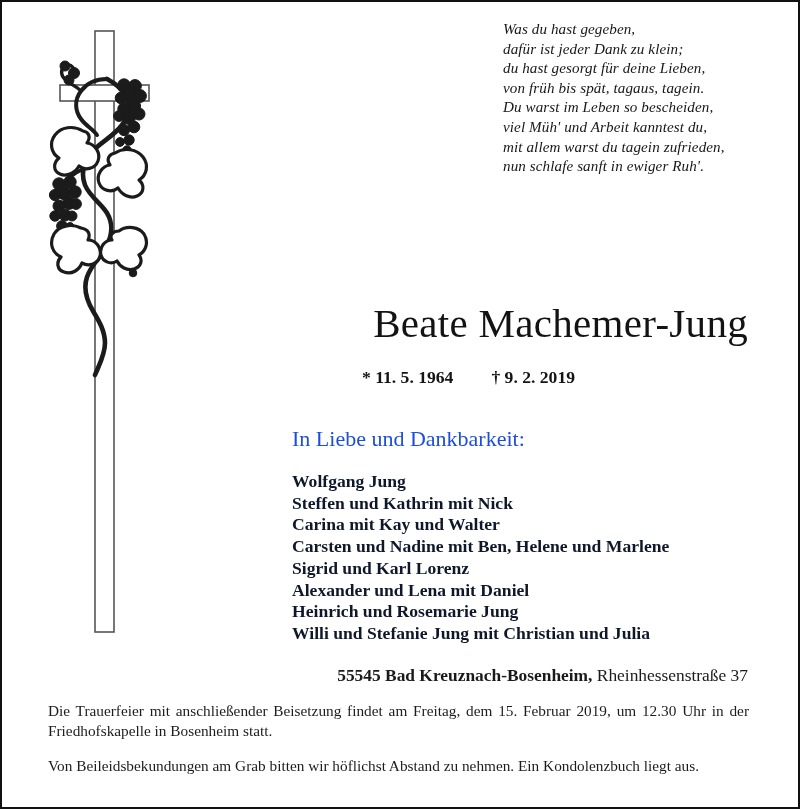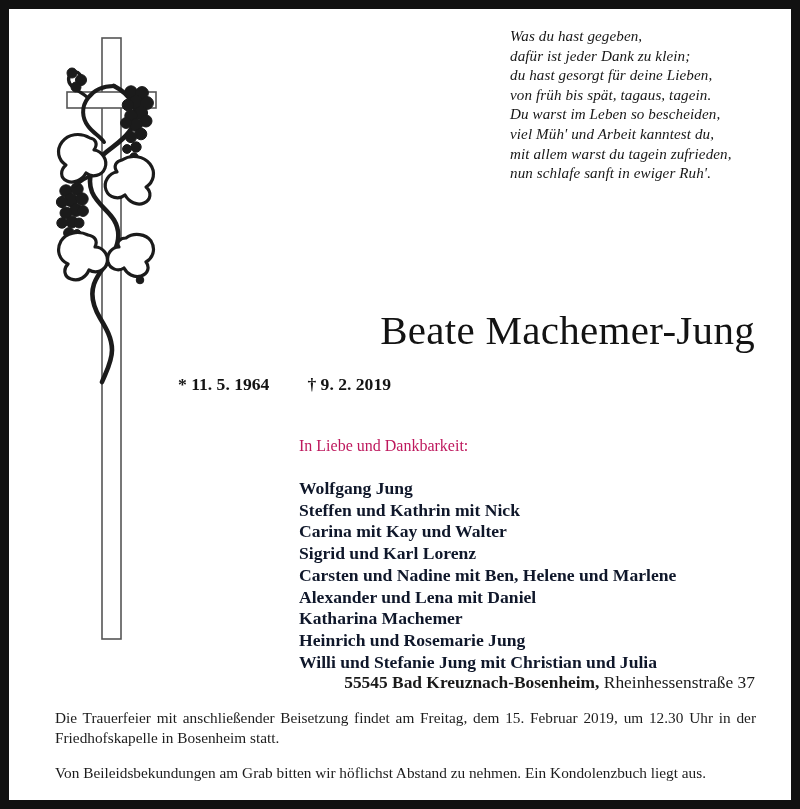--- a/index.html
+++ b/index.html
@@ -14,21 +14,21 @@
     color: #1a1a1a;
     overflow: hidden;
   }
 
   #obituary {
     position: relative;
     width: 800px;
     height: 809px;
     box-sizing: border-box;
     background: #111111;
-    padding: 9px;
+    padding: 2px;
   }
 
   #page {
     position: relative;
     width: 100%;
     height: 100%;
     background: #ffffff;
     box-sizing: border-box;
     overflow: hidden;
   }
@@ -83,41 +83,42 @@
     text-align: right;
     font-size: 41px;
     line-height: 48px;
     letter-spacing: 0.3px;
     color: #131313;
   }
 
   
   #dates {
     position: absolute;
-    left: 169px;
+    left: 175px;
     top: 365px;
     width: 583px;
+    text-align: center;
     font-size: 17.6px;
     font-weight: bold;
     color: #141414;
   }
   #dates .birth { margin-right: 38px; }
   #dates .sym { font-weight: bold; }
 
   
   #survivors {
     position: absolute;
     left: 290px;
     top: 425px;
     width: 460px;
   }
   #survivors-heading {
-    font-size: 16px;
+    font-size: 22px;
     line-height: 24px;
-    color: #be185d;
+    color: #1d4ed8;
   }
   #survivors-list {
     margin-top: 20px;
     font-size: 17.6px;
     font-weight: bold;
     line-height: 21.7px;
     color: #0f172a;
   }
 
   
@@ -270,24 +271,23 @@
     <div id="dates">
       <span class="birth"><span class="sym">*</span> <span>11. 5. 1964</span></span><span class="death"><span class="sym">†</span> <span>9. 2. 2019</span></span>
     </div>
 
     <div id="survivors">
       <div id="survivors-heading">In Liebe und Dankbarkeit:</div>
       <div id="survivors-list">
         <div>Wolfgang Jung</div>
         <div>Steffen und Kathrin mit Nick</div>
         <div>Carina mit Kay und Walter</div>
+        <div>Carsten und Nadine mit Ben, Helene und Marlene</div>
         <div>Sigrid und Karl Lorenz</div>
-        <div>Carsten und Nadine mit Ben, Helene und Marlene</div>
         <div>Alexander und Lena mit Daniel</div>
-        <div>Katharina Machemer</div>
         <div>Heinrich und Rosemarie Jung</div>
         <div>Willi und Stefanie Jung mit Christian und Julia</div>
       </div>
     </div>
 
     <div id="address">
       <span class="city">55545 Bad Kreuznach-Bosenheim,</span>
       <span class="street">Rheinhessenstraße 37</span>
     </div>
 

